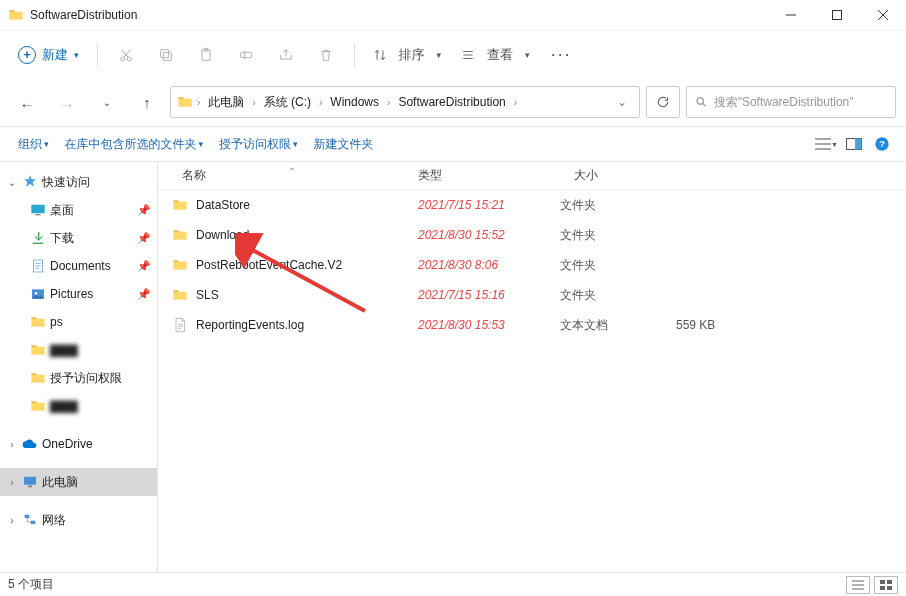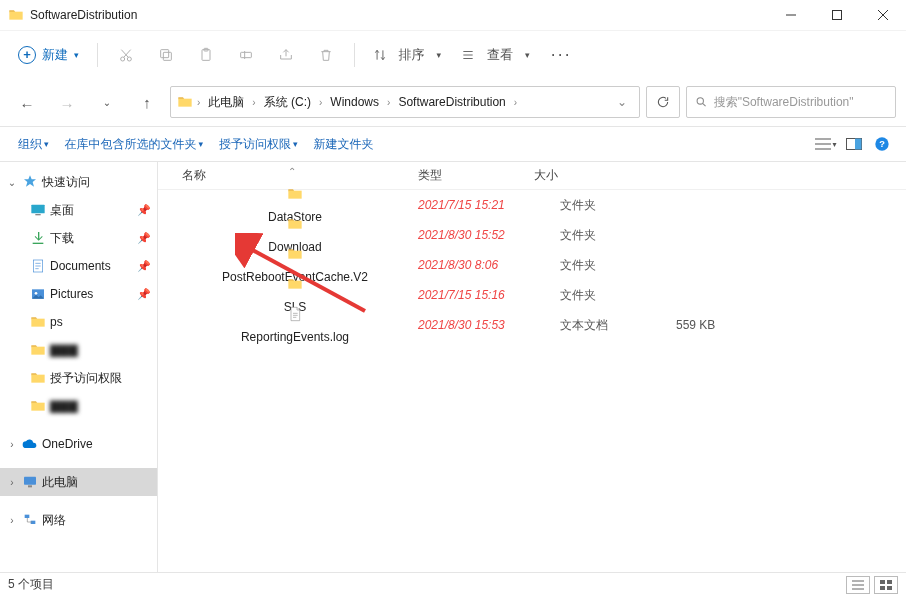--- a/index.html
+++ b/index.html
@@ -52,24 +52,24 @@
   .side-item .chev { width: 12px; color: #666; font-size: 10px; text-align: center; }
   .side-item .pin { color: #888; font-size: 11px; margin-left: auto; }
   .sic { width: 16px; height: 16px; display: inline-flex; align-items: center; justify-content: center; }
 
   
   .filelist { flex: 1; display: flex; flex-direction: column; }
   .colhead { height: 28px; display: flex; align-items: center; border-bottom: 1px solid #f0f0f0; color: #444; font-size: 12px; }
   .col-name { width: 260px; padding-left: 24px; position: relative; }
   .col-date { width: 142px; }
   .col-type { width: 116px; }
-  .col-size { flex: 1; }
+  .col-size { flex: 1; margin-left: 40px; }
   .sort-caret { position: absolute; left: 130px; top: -1px; font-size: 10px; color: #888; }
   .row { height: 30px; display: flex; align-items: center; font-size: 12px; color: #222; }
-  .row .c-name { width: 260px; padding-left: 14px; display: flex; align-items: center; gap: 8px; flex-direction: column; }
+  .row .c-name { width: 260px; padding-left: 14px; display: flex; align-items: center; gap: 8px; }
   .row .c-date { width: 142px; color: #ef4444; font-style: italic; }
   .row .c-type { width: 116px; color: #555; }
   .row .c-size { flex: 1; color: #555; }
 
   
   .status { height: 24px; border-top: 1px solid #e5e5e5; display: flex; align-items: center; padding: 0 8px; font-size: 12px; color: #444; }
   .status .spacer { flex: 1; }
   .status .vic { width: 24px; height: 18px; border: 1px solid #bbb; margin-left: 4px; display: flex; align-items: center; justify-content: center; font-size: 10px; color: #666; }
 
   

